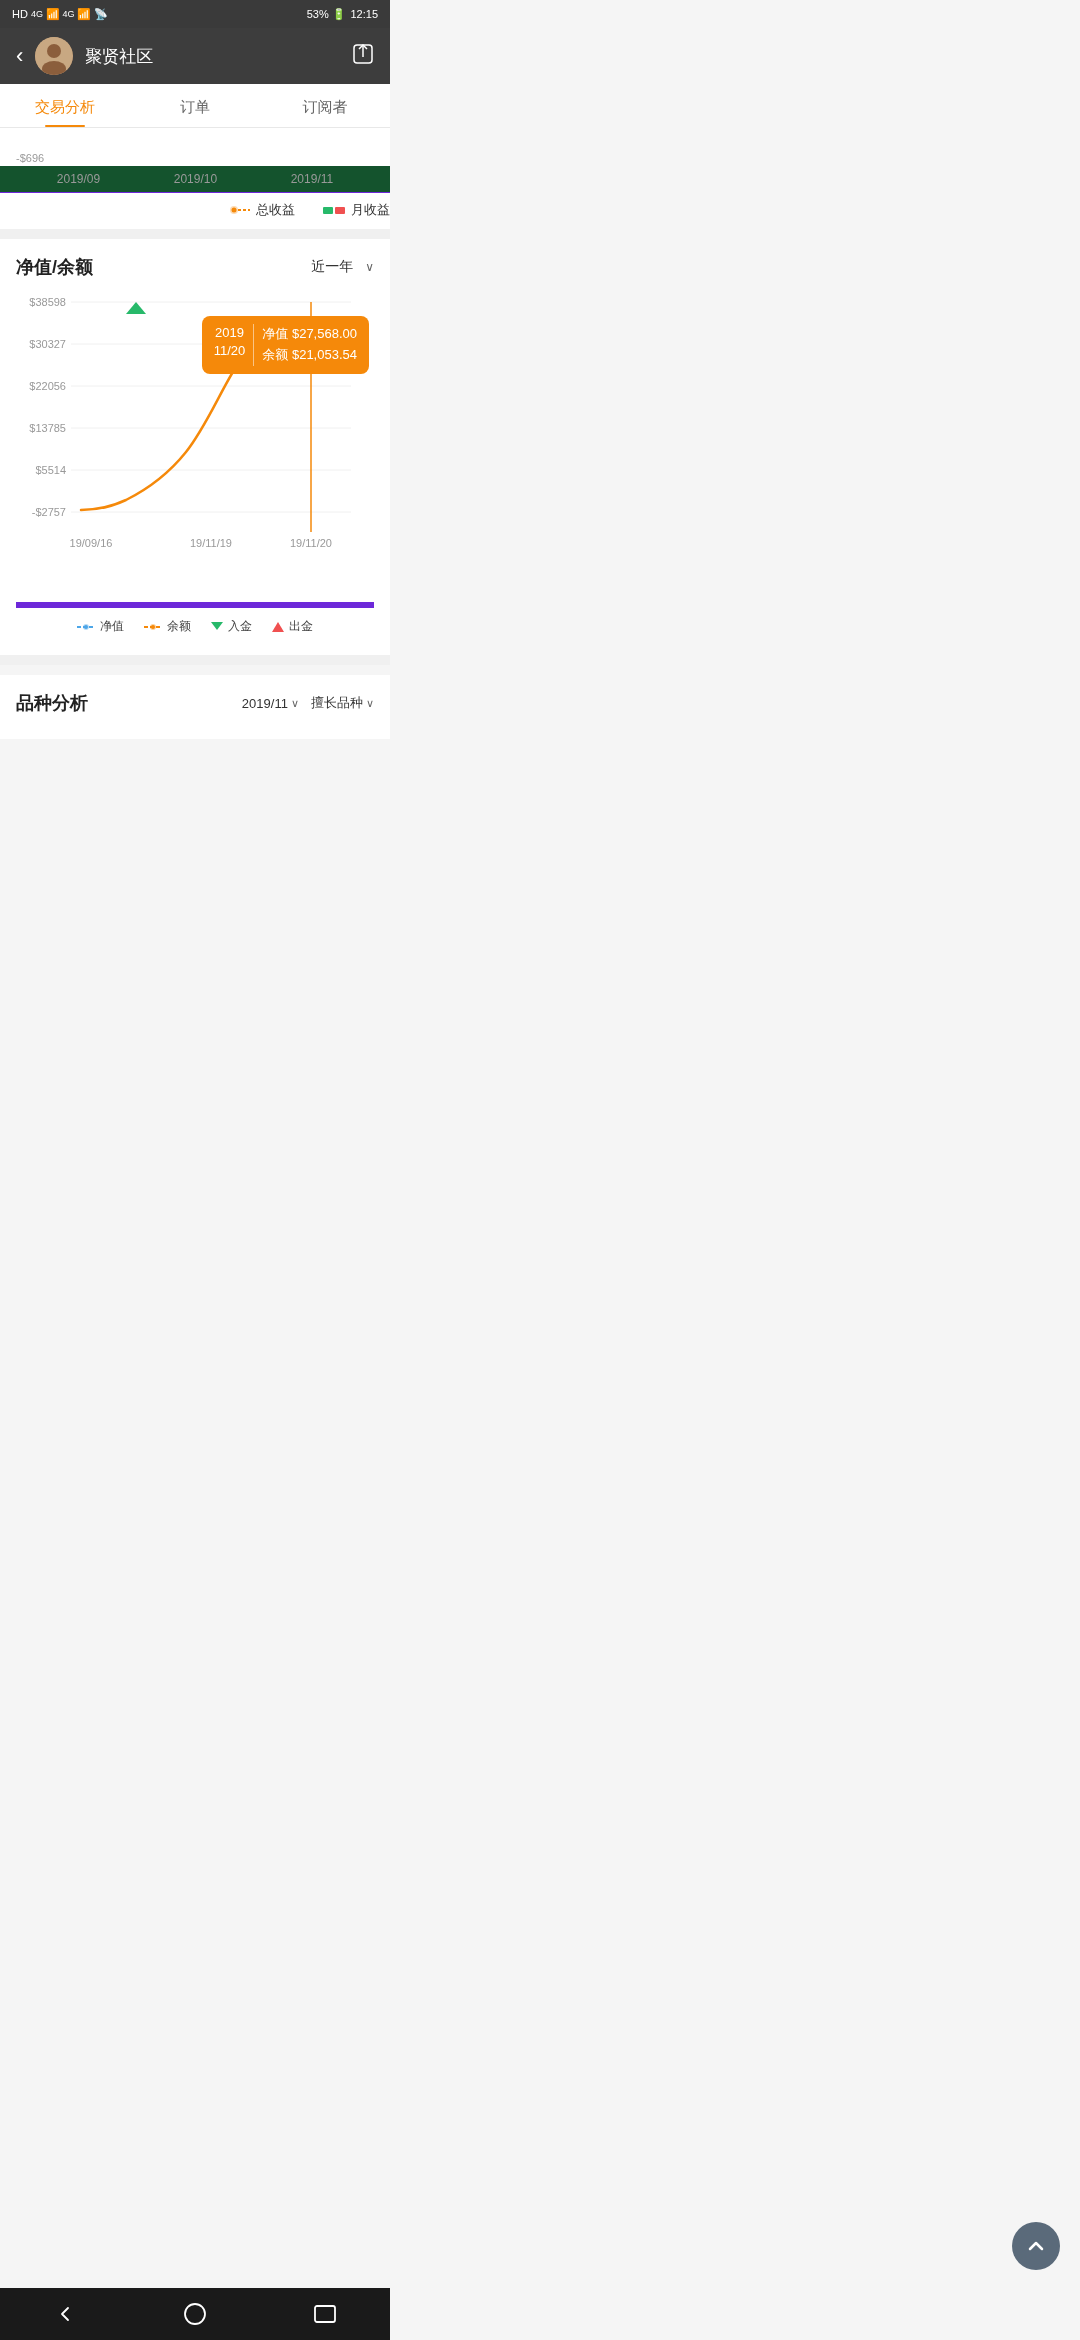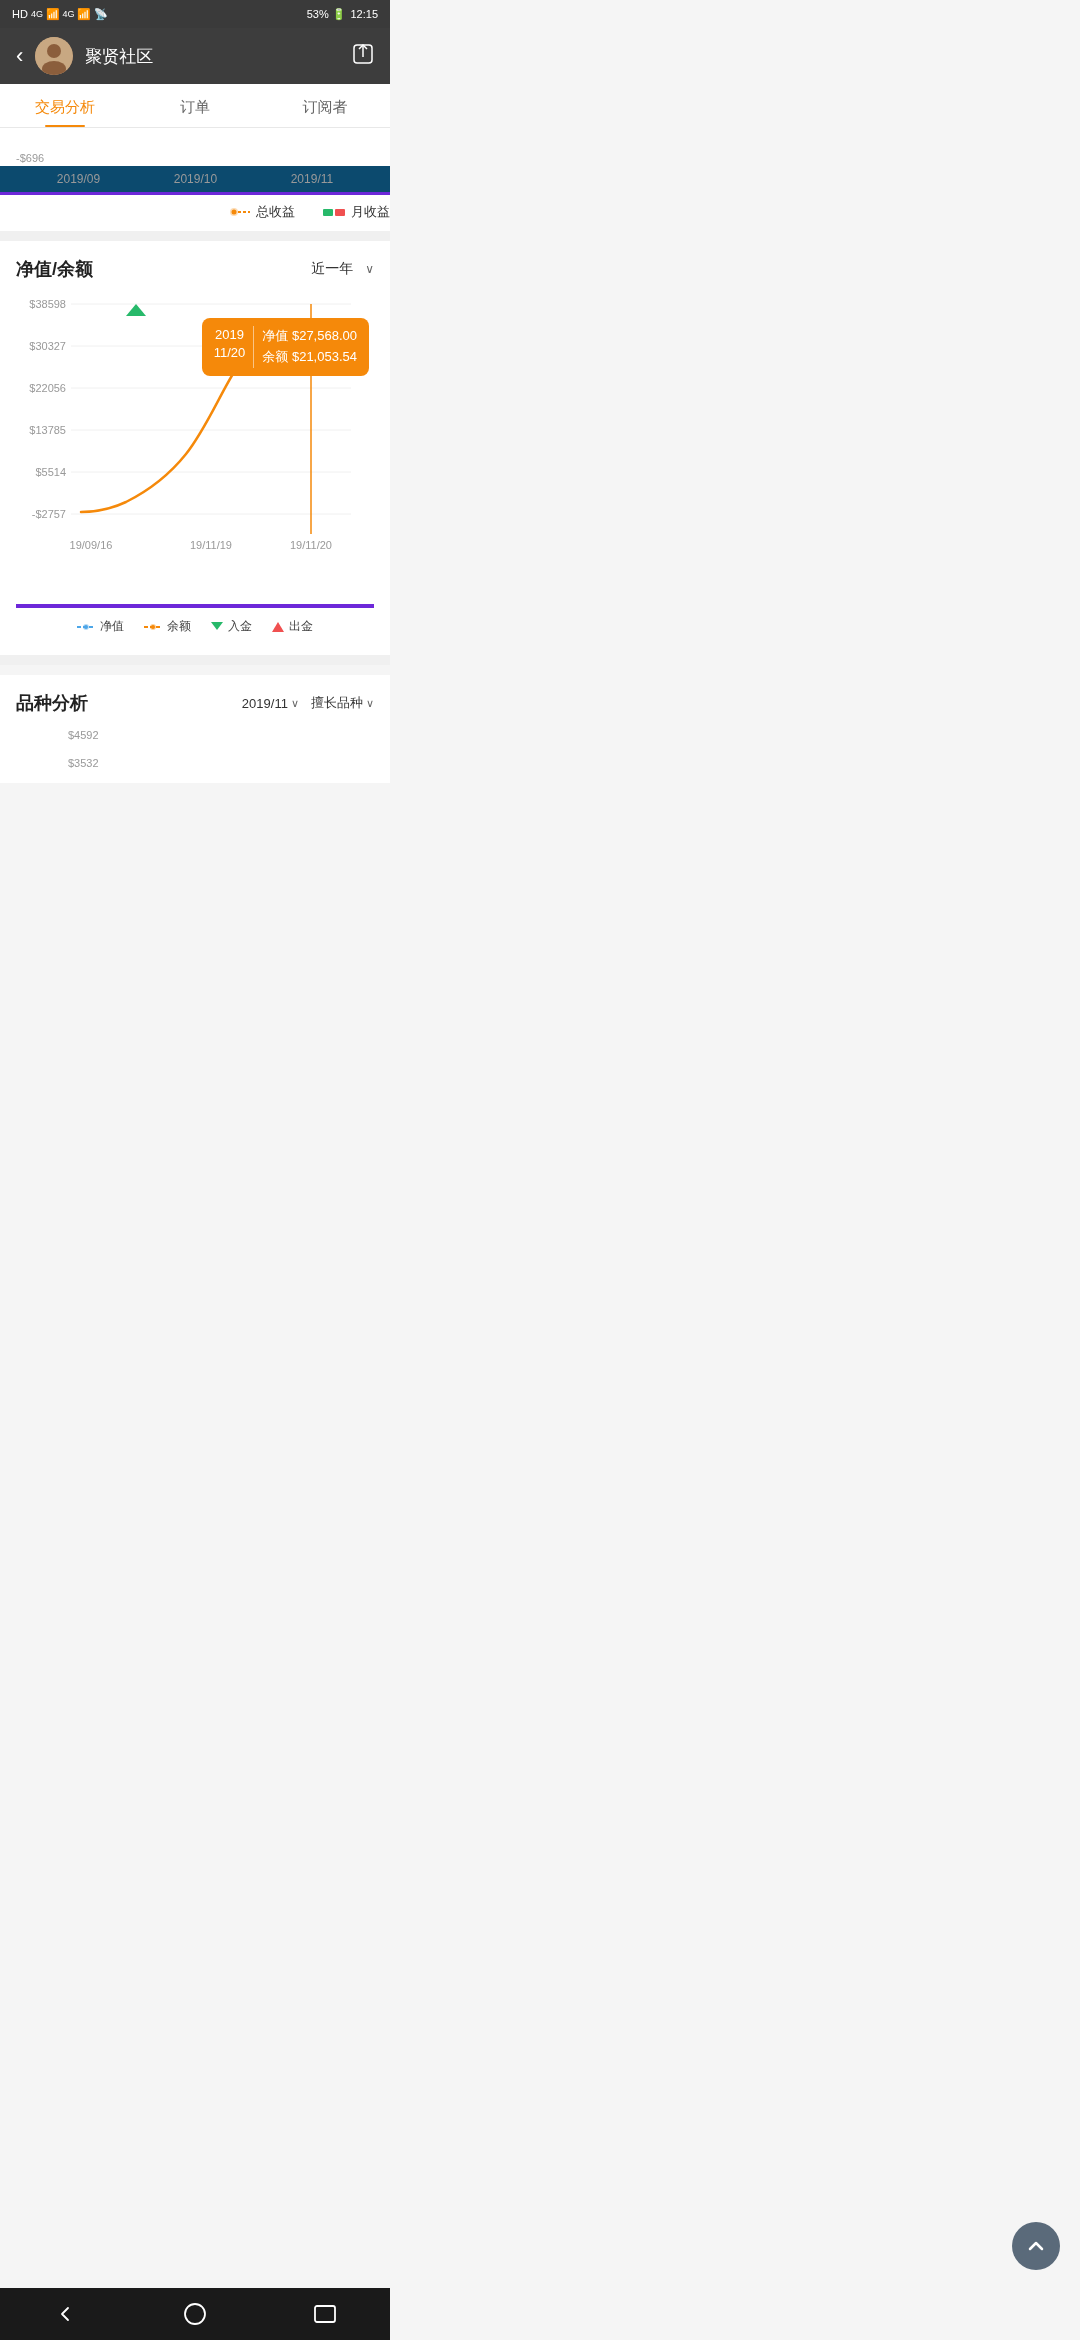--- a/index.html
+++ b/index.html
@@ -91,27 +91,27 @@
       left: 50%;
       transform: translateX(-50%);
       width: 40px;
       height: 2px;
       background: #f5890a;
       border-radius: 1px;
     }
 
     
     .chart-period-row {
-      background: #0c4a6e;
+      background: #14532d;
       display: flex;
       justify-content: space-around;
       padding: 6px 20px;
       font-size: 12px;
       color: #999;
-      border-bottom: 3px solid #6d28d9;
+      border-bottom: 1px solid #6d28d9;
     }
     .negative-label {
       font-size: 11px;
       color: #999;
     }
 
     
     .legend-row {
       background: white;
       display: flex;
@@ -197,21 +197,21 @@
       color: white;
       line-height: 1.6;
     }
 
     
     .chart-legend {
       display: flex;
       justify-content: center;
       gap: 20px;
       padding: 10px 0;
-      border-top: 4px solid #6d28d9;
+      border-top: 6px solid #6d28d9;
     }
     .chart-legend-item {
       display: flex;
       align-items: center;
       gap: 5px;
       font-size: 12px;
       color: #444;
     }
 
     
@@ -449,24 +449,20 @@
         <span>2019/11</span>
         <span style="font-size:11px;color:#666;">∨</span>
       </div>
       <div class="variety-filter">
         <span>擅长品种</span>
         <span style="font-size:11px;color:#666;">∨</span>
       </div>
     </div>
   </div>
 
-  <div style="padding-left:52px; position:relative;">
-    <div style="font-size:11px; color:#999; margin-bottom:16px;">$4592</div>
-    <div style="font-size:11px; color:#999; margin-bottom:4px;">$3532</div>
-  </div>
 </div>
 
 <div class="fab">
   <svg width="20" height="20" viewBox="0 0 20 20" fill="white">
     <polyline points="4,13 10,7 16,13" stroke="white" stroke-width="2.5" fill="none" stroke-linecap="round" stroke-linejoin="round"></polyline>
   </svg>
 </div>
 
 <div class="bottom-nav">
   <div class="nav-btn">

